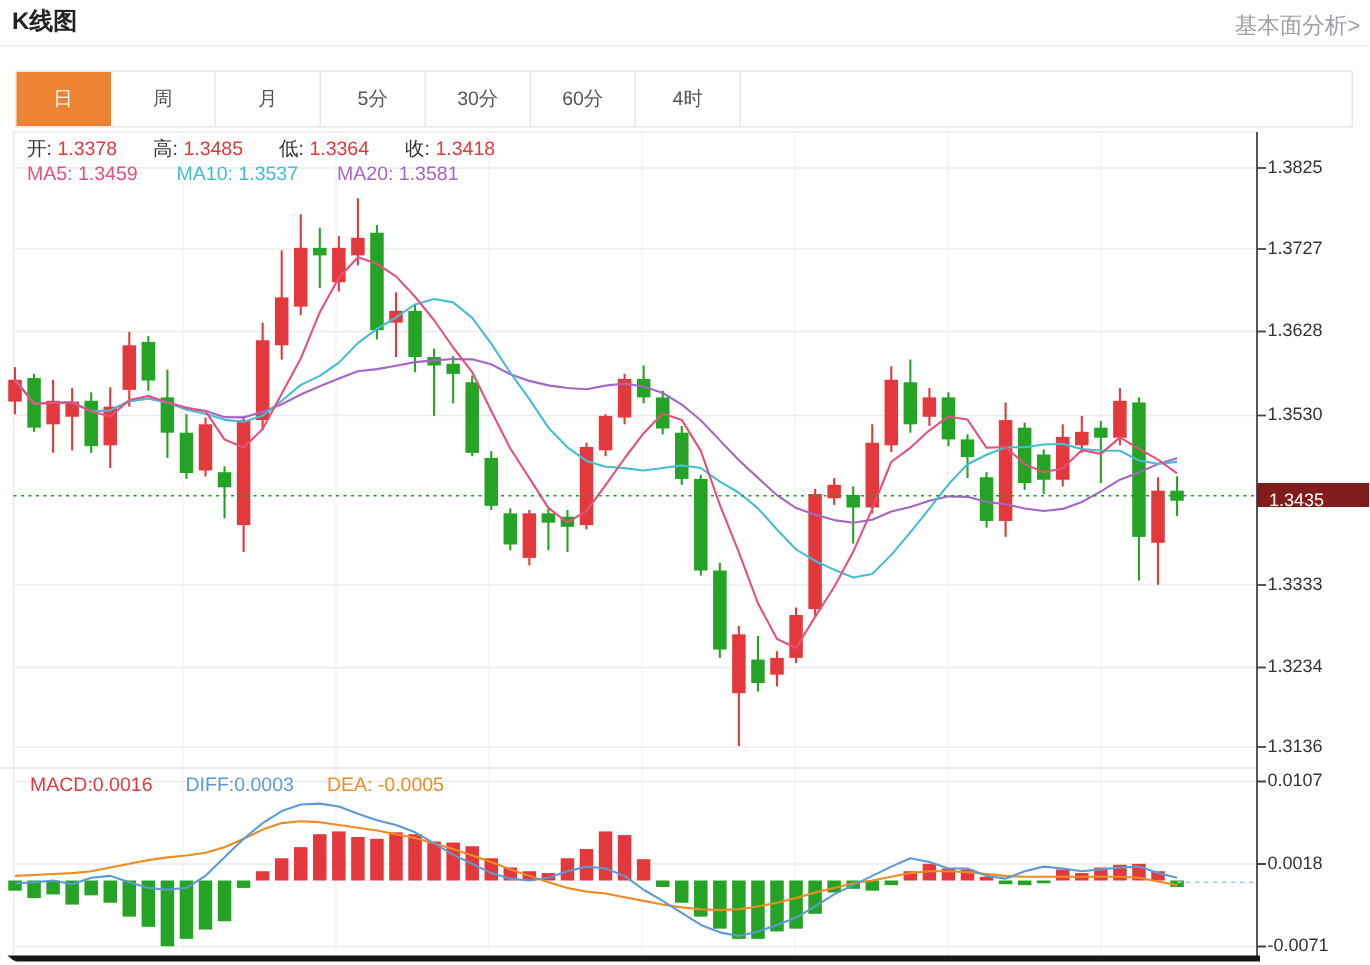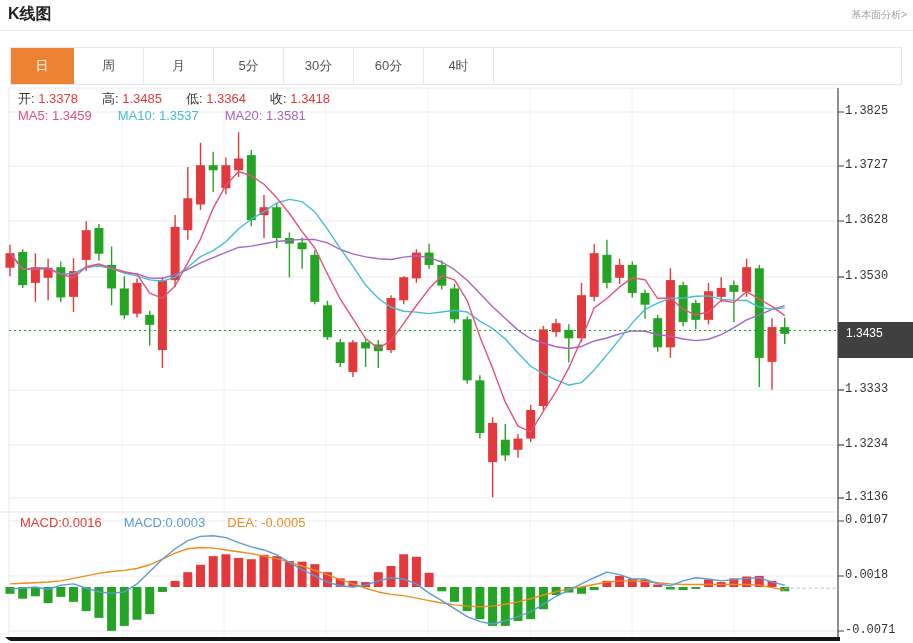--- a/index.html
+++ b/index.html
@@ -1,34 +1,34 @@
 <!DOCTYPE html>
 <html><head>
 <meta charset="utf-8">
 <style>
   html,body{margin:0;padding:0;background:#fff;}
   body{font-family:"Liberation Sans","DejaVu Sans",sans-serif;-webkit-font-smoothing:antialiased;}
   #app{position:relative;width:913px;height:643px;background:#fff;overflow:hidden;border-radius:19px;}
   .page-title{position:absolute;left:8px;top:4px;font-size:16px;font-weight:bold;color:#222;}
-  .fund-link{position:absolute;right:6px;top:8px;font-size:10px;color:#9aa0a6;cursor:pointer;text-decoration:none;}
+  .fund-link{position:absolute;right:6px;top:8px;font-size:15px;color:#9aa0a6;cursor:pointer;text-decoration:none;}
   .header-divider{position:absolute;left:0;top:30px;width:913px;height:1px;background:#ebebeb;}
   .tab-bar{position:absolute;left:10px;top:47px;width:892px;height:38px;border:1px solid #e6e6e6;box-sizing:border-box;display:flex;background:#fff;}
   .tab{width:70px;height:100%;line-height:36px;text-align:center;font-size:13px;color:#555;border-right:1px solid #e6e6e6;cursor:pointer;box-sizing:border-box;background:#fff;}
   .tab.first{width:63px;}
   .tab.active{background:#ee8233;color:#fff;border-right:1px solid #ee8233;}
   .readout{position:absolute;left:18px;top:90px;font-size:13px;white-space:nowrap;z-index:5;}
   .readout .grp{margin-right:24px;}
   .readout .lbl{color:#333;}
   .readout .val{color:#e4393c;}
   .ma-row{position:absolute;left:18px;top:108px;font-size:13px;white-space:nowrap;z-index:5;}
   .ma-row .grp{margin-right:26px;}
   .macd-legend{position:absolute;left:20px;top:515px;font-size:13px;white-space:nowrap;z-index:5;}
   .macd-legend .grp{margin-right:22px;}
-  .axis-label{position:absolute;left:845px;font-size:12px;color:#333;white-space:nowrap;font-family:Liberation Mono, monospace;}
-  .price-tag{position:absolute;left:838px;top:322px;width:75px;height:36px;background:#404040;color:#fff;
+  .axis-label{position:absolute;left:845px;font-size:12px;color:#333;white-space:nowrap;}
+  .price-tag{position:absolute;left:838px;top:322px;width:75px;height:16px;background:#7f1d1d;color:#fff;
              font-size:12px;line-height:22px;padding-left:8px;box-sizing:border-box;}
   #chart-svg{position:absolute;left:0;top:0;}
   .bottom-bar{position:absolute;left:0;top:637px;width:840px;height:4px;background:#161616;}
 </style>
 </head>
 <body>
 
 <div id="app">
 
   <div class="page-title">K线图</div>
@@ -275,21 +275,21 @@
 
   <div class="readout">
     <span class="grp"><span class="lbl">开:</span> <span class="val">1.3378</span></span><span class="grp"><span class="lbl">高:</span> <span class="val">1.3485</span></span><span class="grp"><span class="lbl">低:</span> <span class="val">1.3364</span></span><span class="grp"><span class="lbl">收:</span> <span class="val">1.3418</span></span>
   </div>
 
   <div class="ma-row">
     <span class="grp" style="color:#e5517e;"><span>MA5:</span> <span>1.3459</span></span><span class="grp" style="color:#45bdd4;text-align:center;"><span>MA10:</span> <span>1.3537</span></span><span class="grp" style="color:#a566c8;"><span>MA20:</span> <span>1.3581</span></span>
   </div>
 
   <div class="macd-legend">
-    <span class="grp" style="color:#e4393c;">MACD:0.0016</span><span class="grp" style="color:#5b9bd5;">MACD:0.0003</span><span class="grp" style="color:#ef8b1f;">DEA: -0.0005</span>
+    <span class="grp" style="color:#e4393c;">MACD:0.0016</span><span class="grp" style="color:#5b9bd5;">DIFF:0.0003</span><span class="grp" style="color:#ef8b1f;">DEA: -0.0005</span>
   </div>
 
   <div class="axis-label" style="top:104px;">1.3825</div>
   <div class="axis-label" style="top:158px;">1.3727</div>
   <div class="axis-label" style="top:213px;">1.3628</div>
   <div class="axis-label" style="top:269px;">1.3530</div>
   <div class="axis-label" style="top:382px;">1.3333</div>
   <div class="axis-label" style="top:437px;">1.3234</div>
   <div class="axis-label" style="top:490px;">1.3136</div>
 

